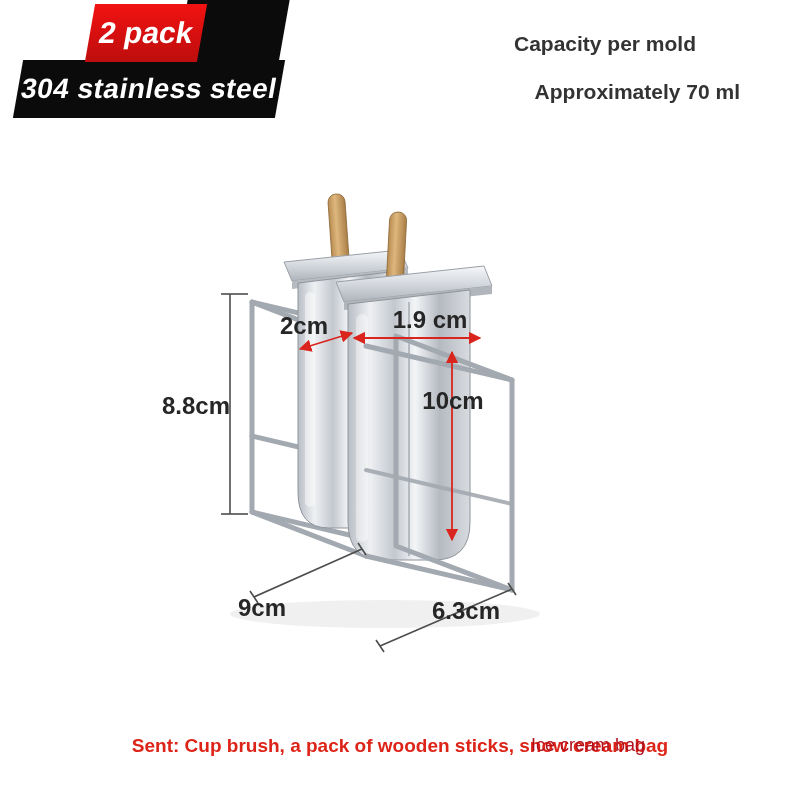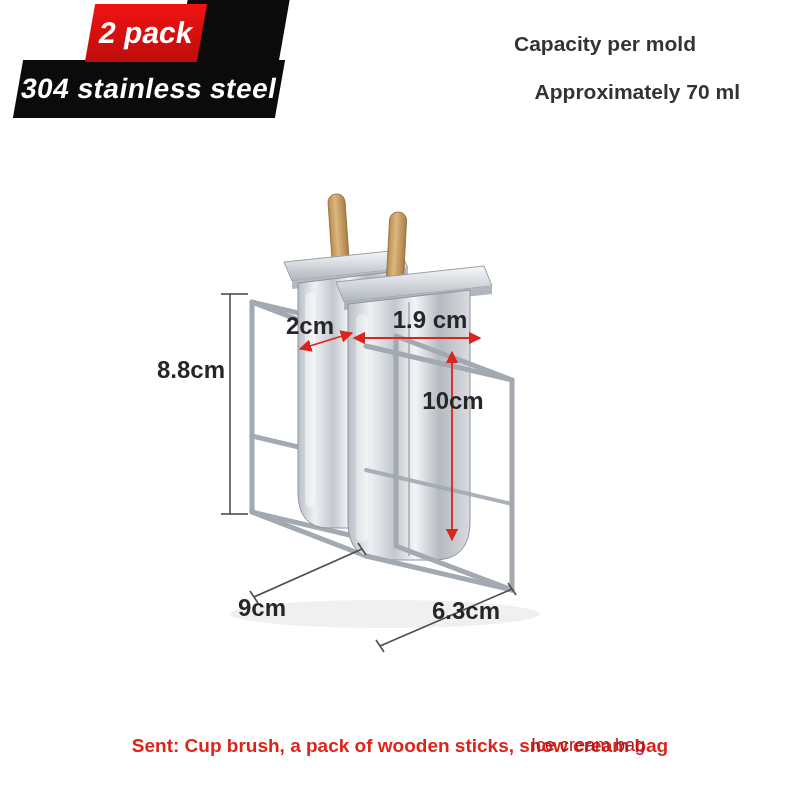--- a/index.html
+++ b/index.html
@@ -18,24 +18,24 @@
   .banner-black-lower span{color:#fff;font-size:28px;font-weight:bold;letter-spacing:.5px;}
   
   .capacity-title{position:absolute;left:470px;top:32px;width:270px;text-align:center;
         font-size:21px;font-weight:bold;color:var(--text_dark,#333);}
   .capacity-sub{position:absolute;left:470px;top:80px;width:270px;text-align:right;
         font-size:21px;font-weight:600;color:var(--text_dark,#3a3a3a);}
   
   #product-svg{position:absolute;left:0;top:0;z-index:1;}
   
   .dim{position:absolute;z-index:3;font-weight:bold;color:#262626;font-size:24px;text-align:center;}
-  .dim-88{left:152px;top:356px;width:78px;}
+  .dim-88{left:152px;top:392px;width:78px;text-align:right;}
   .dim-9{left:232px;top:551px;width:60px;margin-top:43px;}
   .dim-63{left:424px;top:597px;width:84px;}
-  .dim-2{left:280px;top:312px;width:60px;}
+  .dim-2{left:274px;top:312px;width:60px;}
   .dim-48{left:382px;top:306px;width:96px;}
   .dim-10{left:416px;top:387px;width:74px;text-align:center;}
   
   .footer-note{position:absolute;left:0;right:0;top:735px;text-align:center;z-index:3;
         font-size:19px;font-weight:bold;color:var(--footer_red,#dd2418);}
   .footer-overlay{position:absolute;left:531px;top:735px;z-index:4;
         font-size:18px;font-weight:normal;color:var(--footer_overlay_red,#b0121d);}
 </style>
 </head>
 <body>

